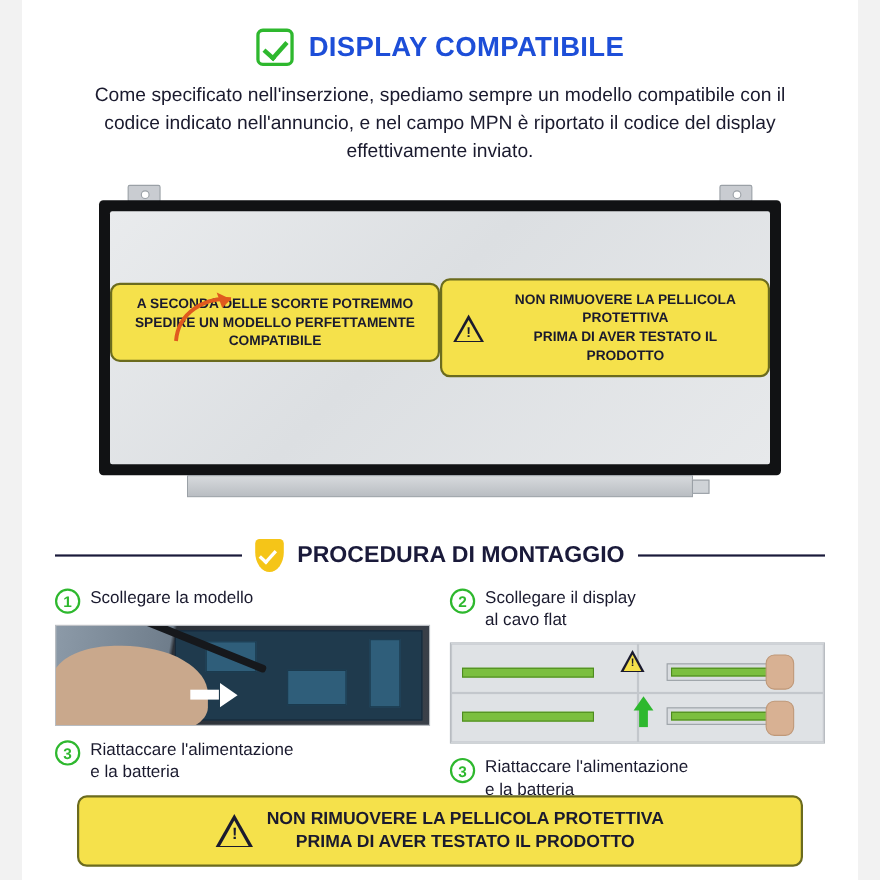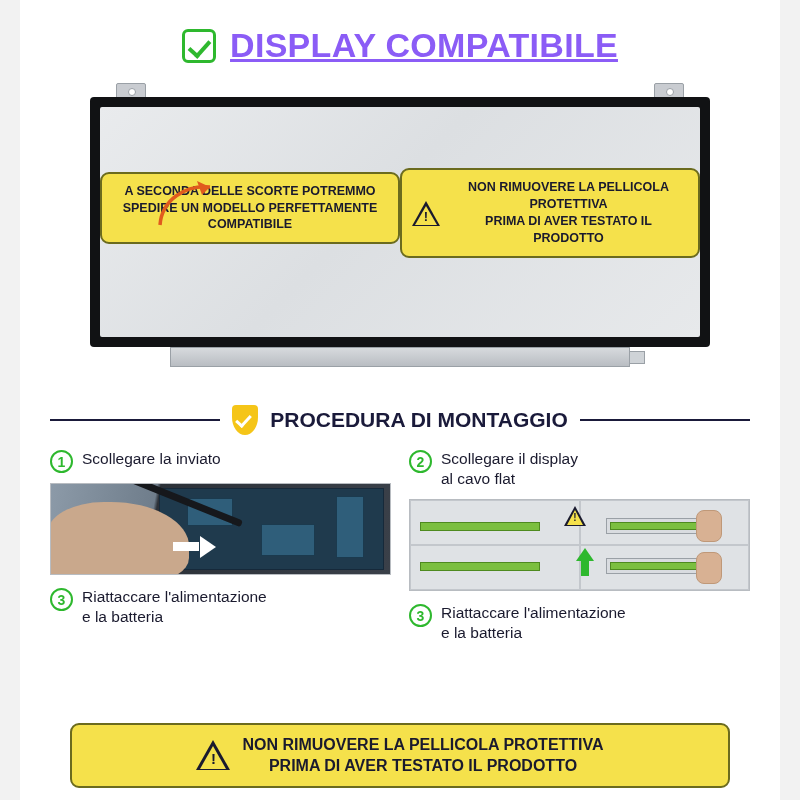--- a/index.html
+++ b/index.html
@@ -62,25 +62,24 @@
     position: absolute;
     left: 8px;
     top: 4px;
     width: 9px;
     height: 17px;
     border: solid #2eb82e;
     border-width: 0 4px 4px 0;
     transform: rotate(42deg);
   }
   .header-title {
-    font-size: 34px;
+    font-size: 25px;
     font-weight: bold;
-    color: #8b5cf6;
+    color: #1d4ed8;
     letter-spacing: 0.3px;
-    text-decoration: underline;
   }
 
   .intro {
     margin: 14px auto 0 auto;
     width: 640px;
     text-align: center;
     font-size: 17.5px;
     line-height: 1.45;
     color: #1a1a2e;
   }
@@ -484,20 +483,21 @@
   <div class="side-strip left"></div>
   <div class="side-strip right"></div>
 
   <div class="content">
 
     <div class="header">
       <div class="check-badge"></div>
       <div class="header-title">DISPLAY COMPATIBILE</div>
     </div>
 
+    <div class="intro">Come specificato nell'inserzione, spediamo sempre un modello compatibile con il codice indicato nell'annuncio, e nel campo MPN è riportato il codice del display effettivamente inviato.</div>
 
     <div class="panel-wrap">
       <div class="tab left"></div>
       <div class="tab right"></div>
 
       <div class="panel">
         <div class="panel-screen">
 
           <svg class="arrow-curve" viewBox="0 0 70 48">
             <path d="M8 46 C 10 20, 34 6, 58 8" stroke="#e05a1e" stroke-width="3.5" fill="none"></path>
@@ -532,21 +532,21 @@
       <div class="proc-title">PROCEDURA DI MONTAGGIO</div>
       <div class="rule"></div>
     </div>
 
     <div class="steps">
 
       <div class="step-col">
         <div class="step-row">
           <div class="step-num">1</div>
           <div class="step-text">
-            <div>Scollegare la inviato</div>
+            <div>Scollegare la modello</div>
           </div>
         </div>
 
         <div class="step-img img-laptop">
           <div class="board"></div>
           <div class="chip" style="left:40%;top:14px;width:44px;height:26px;"></div>
           <div class="chip" style="left:62%;top:40px;width:52px;height:30px;"></div>
           <div class="chip" style="left:84%;top:12px;width:26px;height:60px;"></div>
           <div class="hand"></div>
           <div class="tool"></div>

